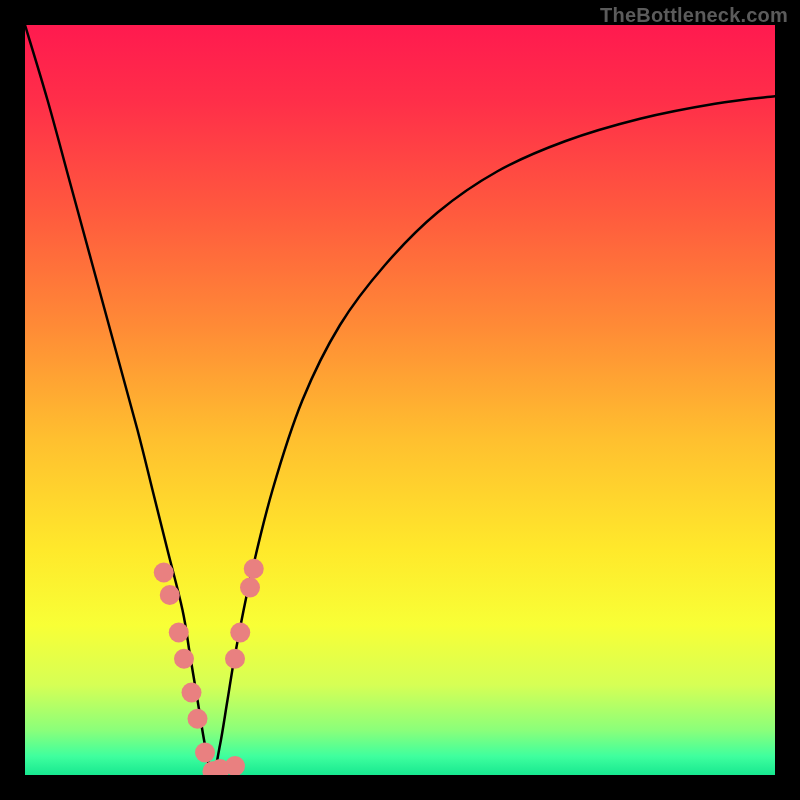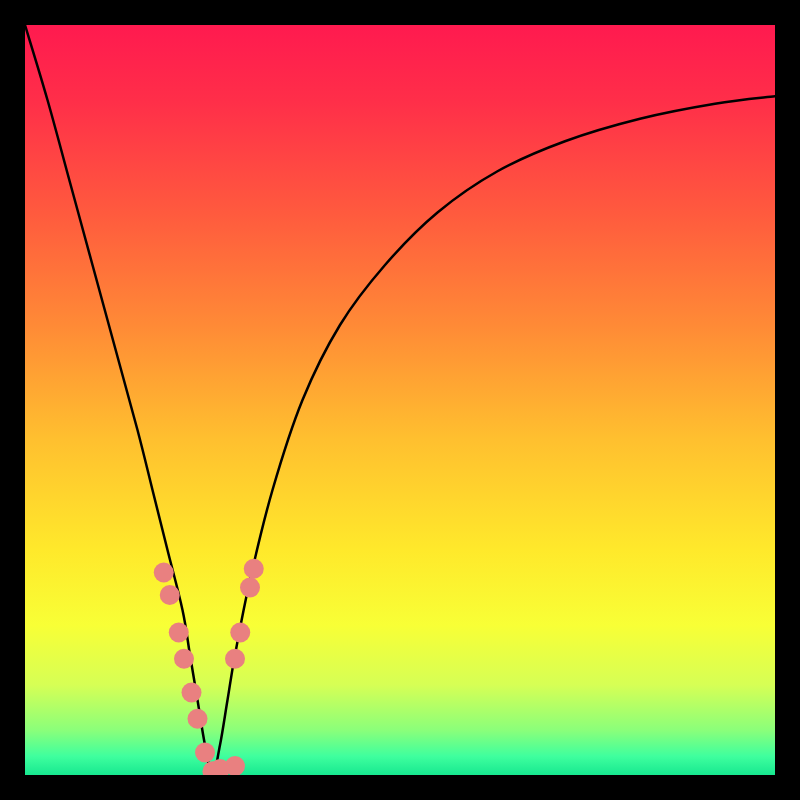--- a/index.html
+++ b/index.html
@@ -79,13 +79,14 @@
           <circle cx="187.5" cy="746.25" r="10" fill="#e98080"></circle>
           <circle cx="195" cy="744" r="10" fill="#e98080"></circle>
           <circle cx="210.00000000000003" cy="741" r="10" fill="#e98080"></circle>
           <circle cx="210.00000000000003" cy="633.75" r="10" fill="#e98080"></circle>
           <circle cx="215.24999999999997" cy="607.5" r="10" fill="#e98080"></circle>
           <circle cx="225" cy="562.5" r="10" fill="#e98080"></circle>
           <circle cx="228.75" cy="543.75" r="10" fill="#e98080"></circle>
         </g>
     </svg>
   </div>
+  <div class="watermark">TheBottleneck.com</div>
 </div>
 
 </body></html>

